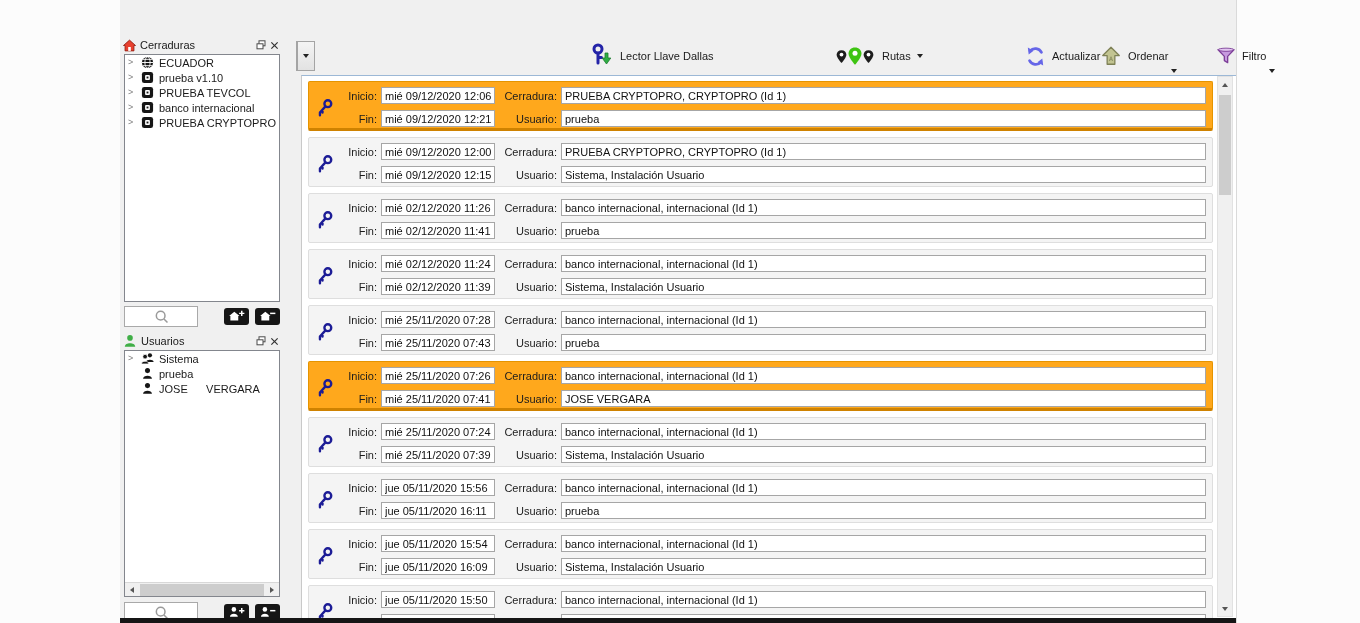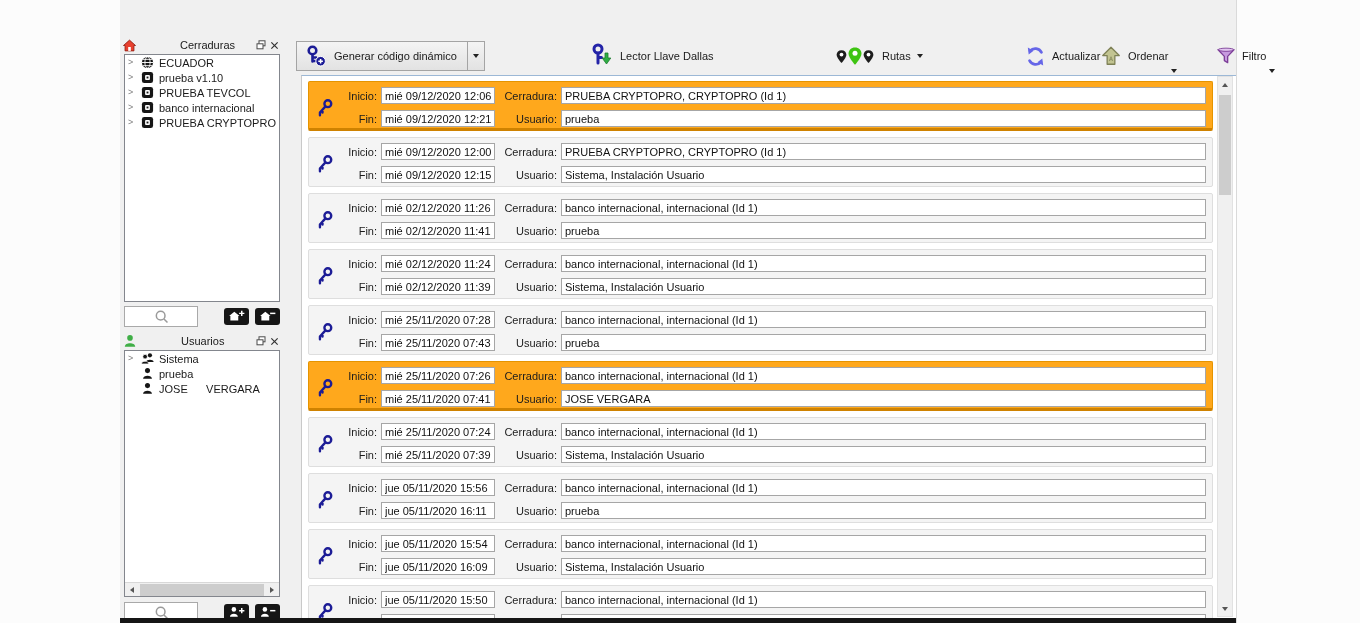--- a/index.html
+++ b/index.html
@@ -19,21 +19,21 @@
 
   
   .menubar { position:absolute; top:18px; left:0; right:0; height:18px; background:#fff;
              display:flex; align-items:center; padding-left:4px; }
   .menu-item { padding:0 9px; }
 
   
   .sidebar { position:absolute; left:2px; top:37px; width:160px; bottom:0; }
   .panel-header { position:absolute; left:0; right:0; height:16px; display:flex;
                   align-items:center; gap:4px; padding:0 3px 0 1px; }
-  .panel-title { flex:0 0 auto;margin-left:40px; }
+  .panel-title { flex:0 0 auto; }
   .ph-fill { flex:1; }
   .tree-box { position:absolute; left:2px; right:2px; background:#fff; border:1px solid #83868d; }
   .tree-item { height:15px; display:flex; align-items:center; gap:5px; padding-left:3px; }
   .expander { width:8px; color:#7c7c7c; font-size:9px; line-height:9px; }
   .expander::before { content:">"; }
   .tree-icon { width:13px; height:13px; display:inline-flex; }
   .tree-icon svg { width:13px; height:13px; }
   .tree-label { white-space:pre; }
 
   .search-row { position:absolute; left:2px; right:2px; height:24px; display:flex; align-items:center; }
@@ -291,29 +291,20 @@
           </svg>
       </div>
     </div>
   </div>
 
   <div class="main">
 
     <div class="toolbar">
 
       <div class="btn-generate">
-        <div class="bg-main">
-          <svg width="22" height="22" viewBox="0 0 22 22">
-              <circle cx="7.5" cy="5.5" r="3.8" fill="none" stroke="#1c1c96" stroke-width="2.6"></circle>
-              <path d="M7.5 9.5 L7.5 16.5 M7.5 12.5 L11 12.5 M7.5 16 L10.5 16" stroke="#1c1c96" stroke-width="2.6" fill="none" stroke-linecap="round"></path>
-              <circle cx="15.6" cy="16.2" r="4.8" fill="#1c1c96" stroke="#fff" stroke-width="1"></circle>
-              <path d="M15.6 13.9 L15.6 18.5 M13.3 16.2 L17.9 16.2" stroke="#fff" stroke-width="1.5"></path>
-            </svg>
-          <span>Generar código dinámico</span>
-        </div>
         <div class="bg-arrow">
             <span class="tri-down-s"></span>
           </div>
       </div>
 
       <div class="tb-item" style="left:300px;">
         <svg width="26" height="26" viewBox="0 0 26 26">
             <circle cx="10" cy="6" r="4" fill="none" stroke="#2424a8" stroke-width="3"></circle>
             <path d="M10 10.3 L10 20 M10 14.5 L13.5 14.5" stroke="#2424a8" stroke-width="3" stroke-linecap="round"></path>
             <path d="M17 10 L20 10 L20 15 L22.8 15 L18.5 21 L14.2 15 L17 15 Z" fill="#2fae44" stroke="#1d7a2f" stroke-width="0.8"></path>

